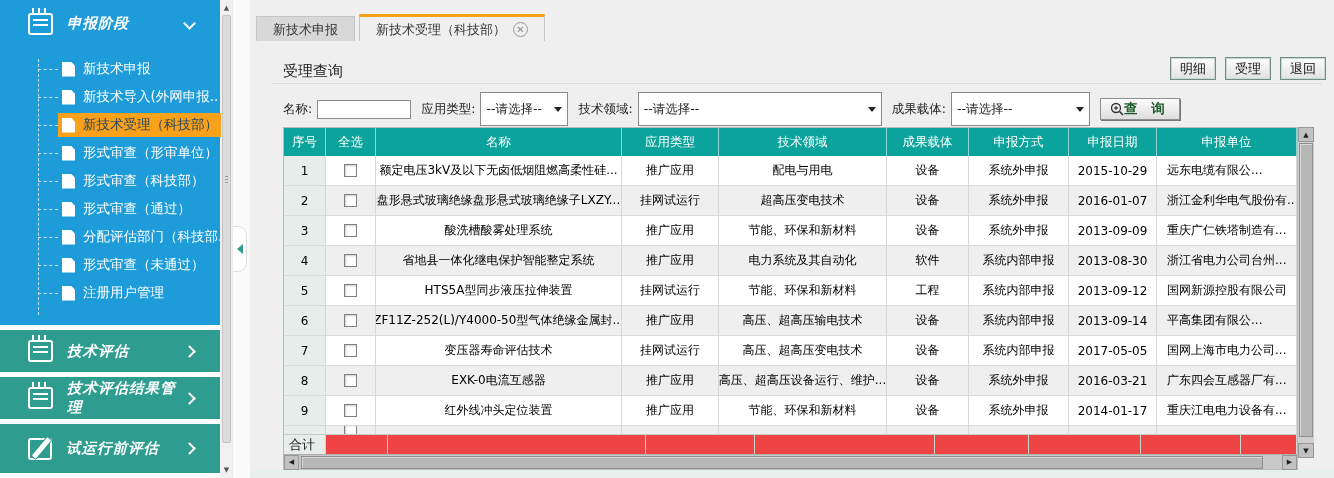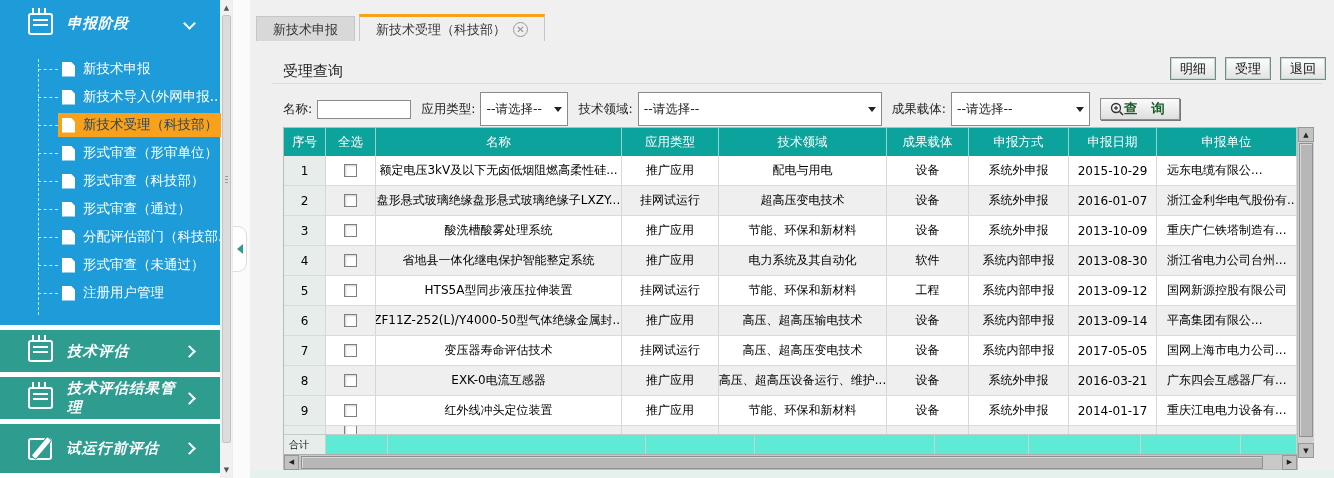--- a/index.html
+++ b/index.html
@@ -63,21 +63,21 @@
   .gh .cell{border-right:1px solid rgba(255,255,255,.55);font-size:12.5px;}
   .cell{display:flex;align-items:center;justify-content:center;overflow:hidden;white-space:nowrap;flex:none;}
   .row{display:flex;height:30px;background:#fff;border-bottom:1px solid #dadada;color:#000;}
   .row.even{background:#efefef;}
   .row .cell{border-right:1px solid #d4d8d6;}
   .row.partial{height:8px;overflow:hidden;border-bottom:none;}
   .c0{width:42px;}
   .row .c0,.frow .c0{background:#e7edeb;}
   .c1{width:50px}.c2{width:246px}.c3{width:97px}.c4{width:168px}.c5{width:82px}.c6{width:100px}.c7{width:88px}.c8{flex:1;justify-content:flex-start;padding-left:10px;}
   .gh .c8{justify-content:center;padding-left:0;}
-  .frow{display:flex;height:20px;background:#5eead4;border-top:1px solid #c2ccc8;color:#222;font-size:10px;gap:12px;}
+  .frow{display:flex;height:20px;background:#ef4444;border-top:1px solid #c2ccc8;color:#222;font-size:13px;gap:12px;}
   .frow .cell{border-right:1px solid #c9d3cf;}
   .frow .c0{justify-content:flex-start;padding-left:5px;}
   .cb{width:13px;height:13px;background:#fff;border:1px solid #7f7f7f;box-shadow:inset 1px 1px 2px rgba(0,0,0,.2);cursor:pointer;}
   .hscroll{display:flex;align-items:center;height:15px;background:#c9c9c9;border-top:1px solid #aeaeae;}
   .hs-btn{width:15px;height:15px;background:#c2c2c2;border:1px solid #989898;font-size:7px;color:#222;display:flex;align-items:center;justify-content:center;cursor:pointer;}
   .hs-thumb{height:13px;width:962px;margin-left:2px;background:#b7b7b7;border:1px solid #8f8f8f;box-shadow:inset 1px 1px 0 #d9d9d9;cursor:pointer;}
   .vscroll{position:absolute;top:86px;left:1048px;width:16px;height:331px;background:#cfcfcf;}
   .vs-btn{position:absolute;left:0;width:16px;height:15px;background:#c2c2c2;border:1px solid #989898;font-size:7px;color:#222;display:flex;align-items:center;justify-content:center;cursor:pointer;}
   .vs-thumb{position:absolute;left:1px;width:14px;top:16px;height:294px;background:#b7b7b7;border:1px solid #8f8f8f;box-shadow:inset 1px 1px 0 #d9d9d9;cursor:pointer;}
   .bstrip{position:absolute;left:0;right:0;bottom:0;height:8px;background:#e6f1ed;}
@@ -278,21 +278,21 @@
             <div class="row">
               <span class="cell c0">3</span>
               <span class="cell c1">
                 <span class="cb"></span>
               </span>
               <span class="cell c2">酸洗槽酸雾处理系统</span>
               <span class="cell c3">推广应用</span>
               <span class="cell c4">节能、环保和新材料</span>
               <span class="cell c5">设备</span>
               <span class="cell c6">系统外申报</span>
-              <span class="cell c7">2013-10-09</span>
+              <span class="cell c7">2013-09-09</span>
               <span class="cell c8">重庆广仁铁塔制造有...</span>
             </div>
             <div class="row even">
               <span class="cell c0">4</span>
               <span class="cell c1">
                 <span class="cb"></span>
               </span>
               <span class="cell c2">省地县一体化继电保护智能整定系统</span>
               <span class="cell c3">推广应用</span>
               <span class="cell c4">电力系统及其自动化</span>

